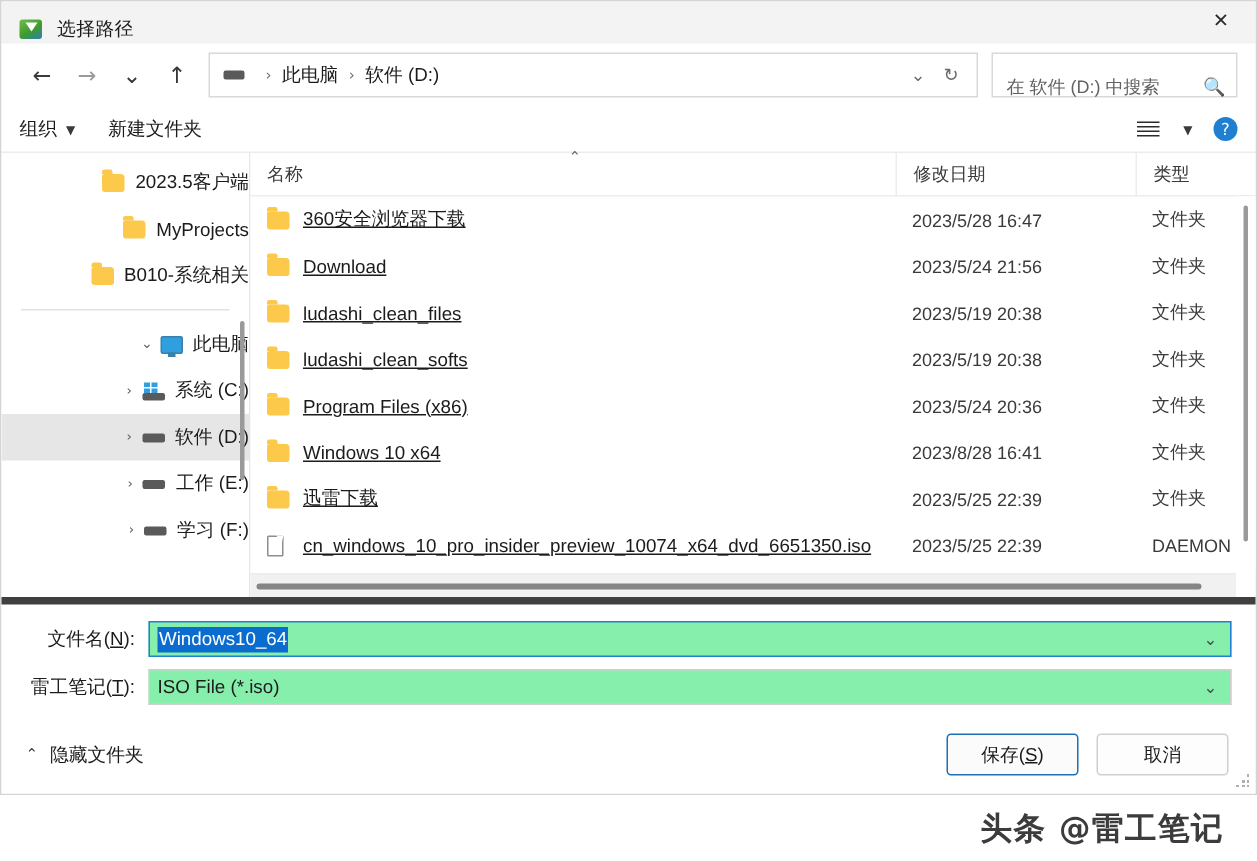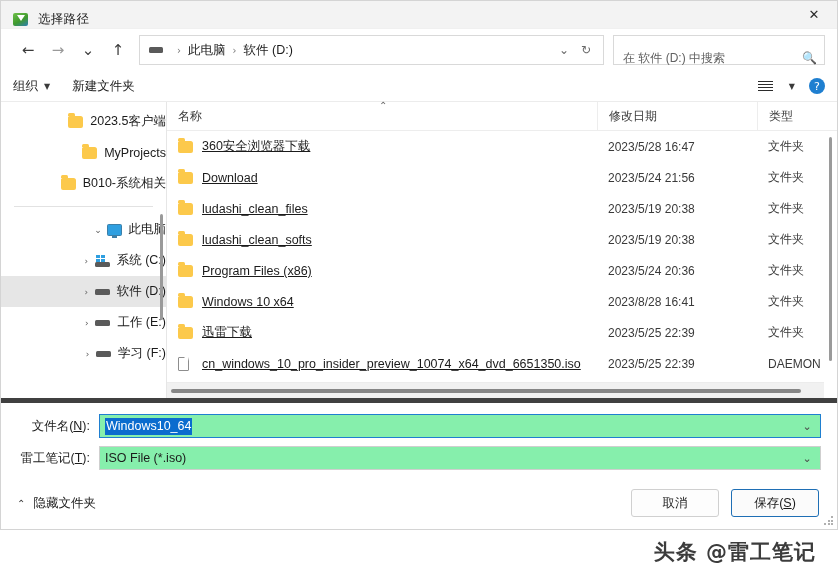--- a/index.html
+++ b/index.html
@@ -110,21 +110,21 @@
   }
   .addr-spacer { flex: 1 1 auto; }
   .addr-icon {
     width: 22px;
     text-align: center;
     color: #6a6a6a;
     font-size: 12px;
     font-family: "DejaVu Sans", sans-serif;
   }
   .searchbox {
-    width: 212px;
+    width: 164px;
     height: 30px;
     margin-left: 9px;
     border: 1px solid #d9d9d9;
     background: #ffffff;
     display: flex;
     align-items: center;
     padding: 16px 7px 0 9px;
     flex: 0 0 auto;
   }
   .search-text {
@@ -770,28 +770,28 @@
       </div>
     </div>
   </div>
 
   <div class="actionrow">
     <div class="hidefolders">
       <span class="hf-chev">⌃</span>
       <span>隐藏文件夹</span>
     </div>
     <div class="action-spacer"></div>
-    <div class="btn">
-        <span>取消</span>
-      </div>
     <div class="btn default">
         <span>保存(</span>
         <u>S</u>
         <span>)</span>
       </div>
+    <div class="btn">
+        <span>取消</span>
+      </div>
   </div>
 
   <div class="resize-grip"></div>
 </div>
 
 <div class="watermark-strip">
   <div class="watermark">头条 @雷工笔记</div>
 </div>
 
 </body></html>

